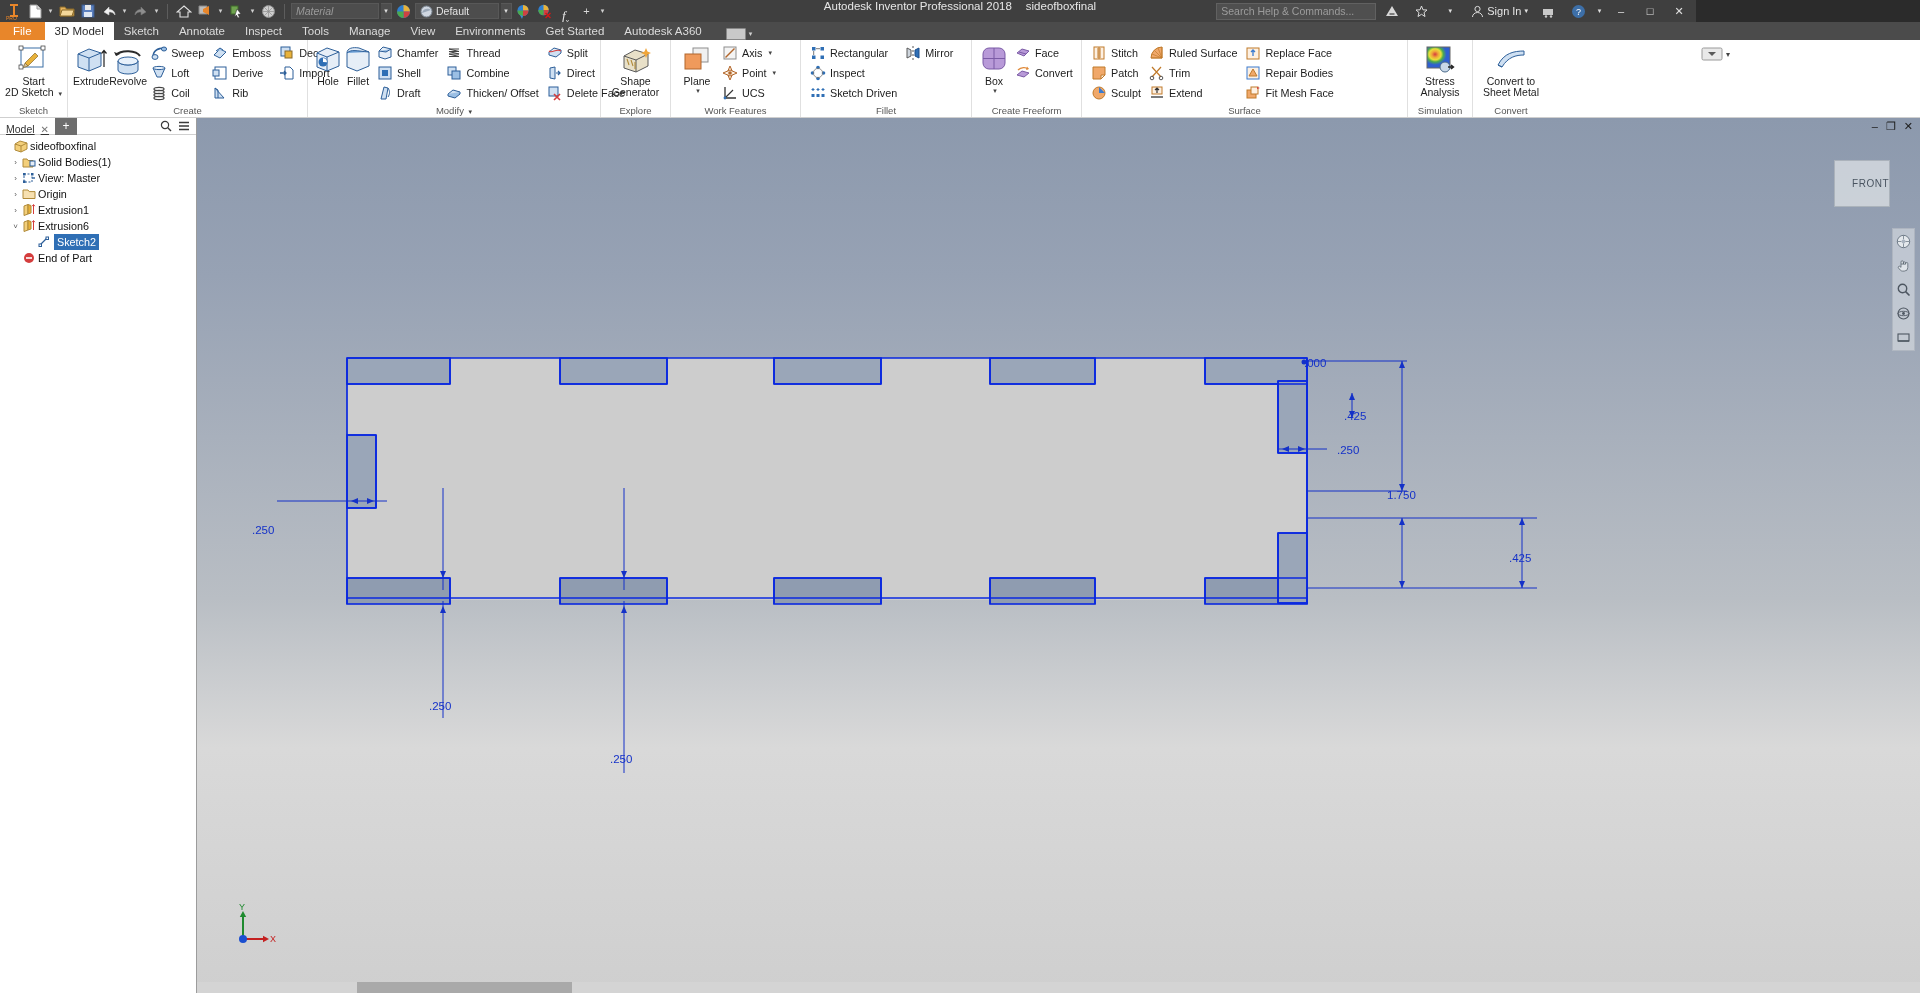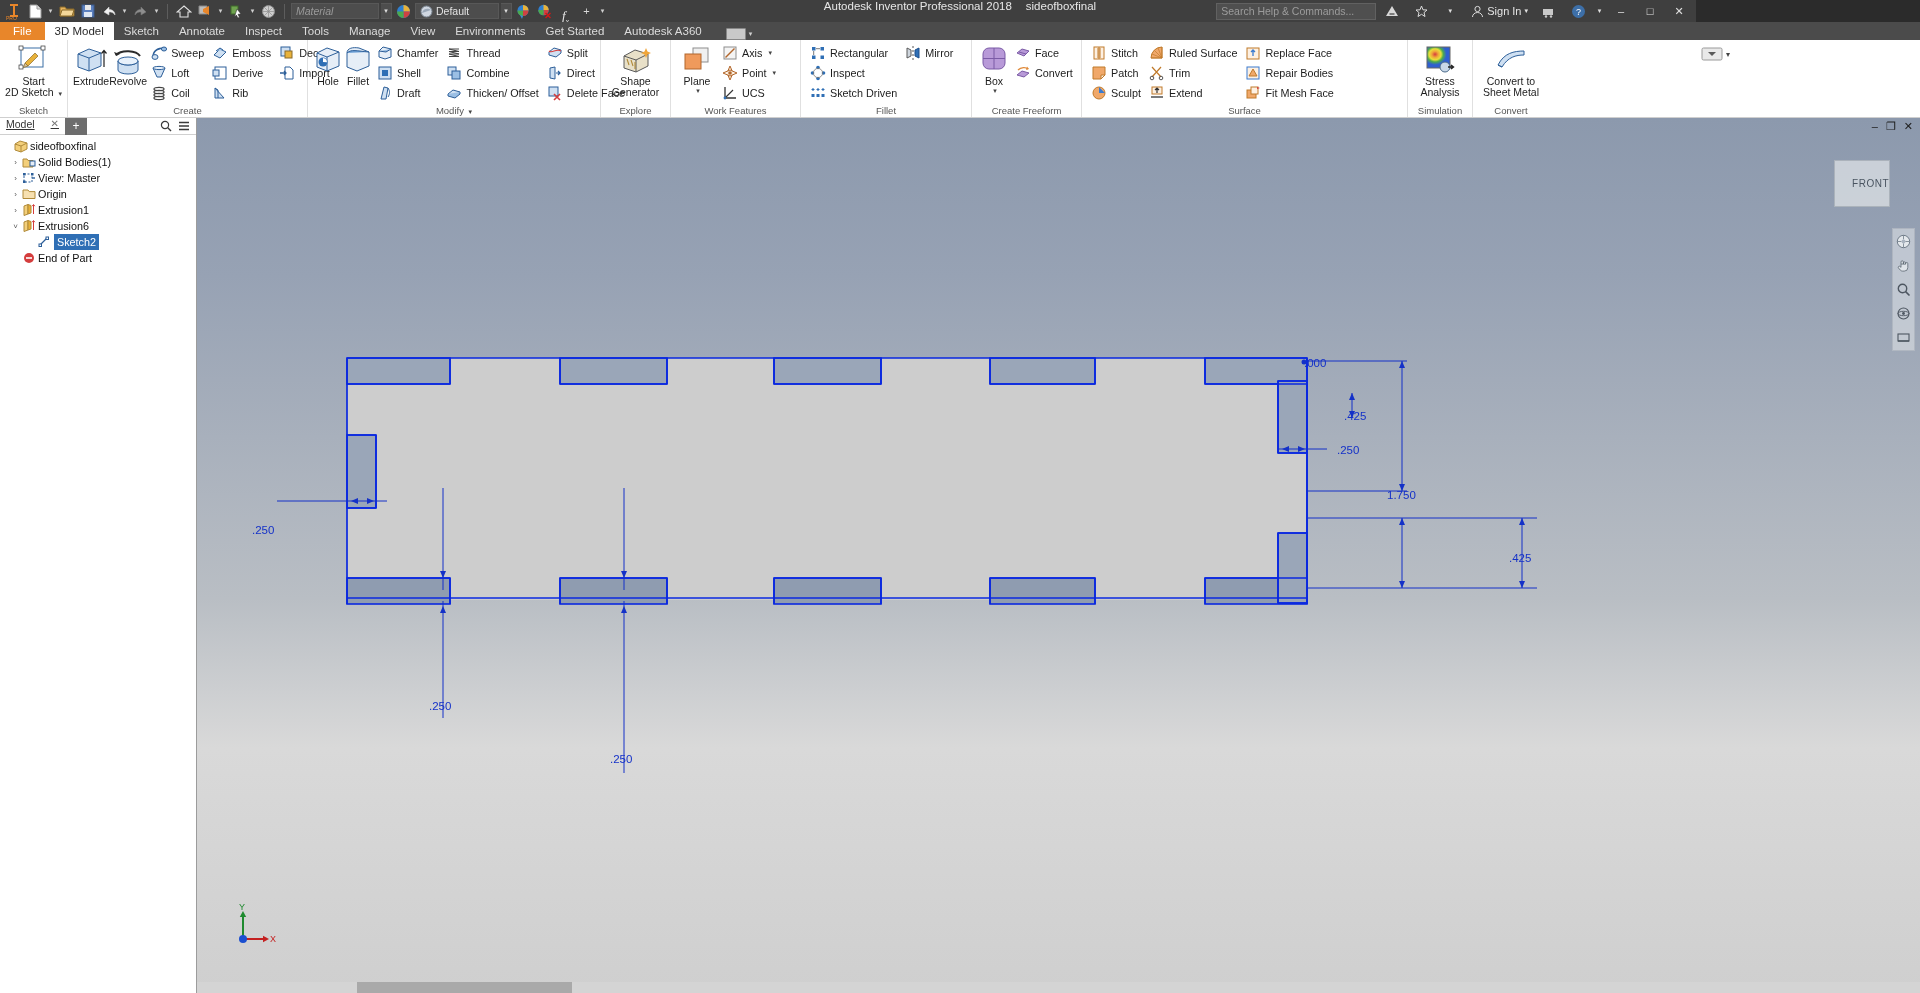--- a/index.html
+++ b/index.html
@@ -95,21 +95,21 @@
 
   
   #browser {
     position: absolute; left: 0; top: 118px; width: 197px; height: 875px;
     background: #ffffff; border-right: 1px solid #9c9c9c;
   }
   #browser-tabs {
     height: 17px; background: #ffffff; display: flex; align-items: center;
     border-bottom: 1px solid #d0d0d0; position: relative;
   }
-  .btab { display:flex; align-items:flex-start; gap:16px; padding: 0 6px; height: 17px;
+  .btab { display:flex; align-items:flex-end; gap:6px; padding: 0 6px; height: 17px;
      font-size: 10.5px; color: #333; text-decoration: underline; }
   .btab .x { font-size: 10px; color: #777; }
   .plustab { width: 22px; height: 17px; background: #6d6d6d; color: #fff;
      display:flex; align-items:center; justify-content:center; font-size: 12px; }
   .btabright { position: absolute; right: 2px; top: 0; height: 17px; display: flex;
     align-items: center; gap: 6px; padding-right: 4px; }
   .btabright span { font-size: 11px; color: #3a3a3a; }
 
   #tree { padding: 3px 0 0 2px; font-size: 10.8px; color: #111; }
   .tnode { display: flex; align-items: center; height: 16px; white-space: nowrap; }

